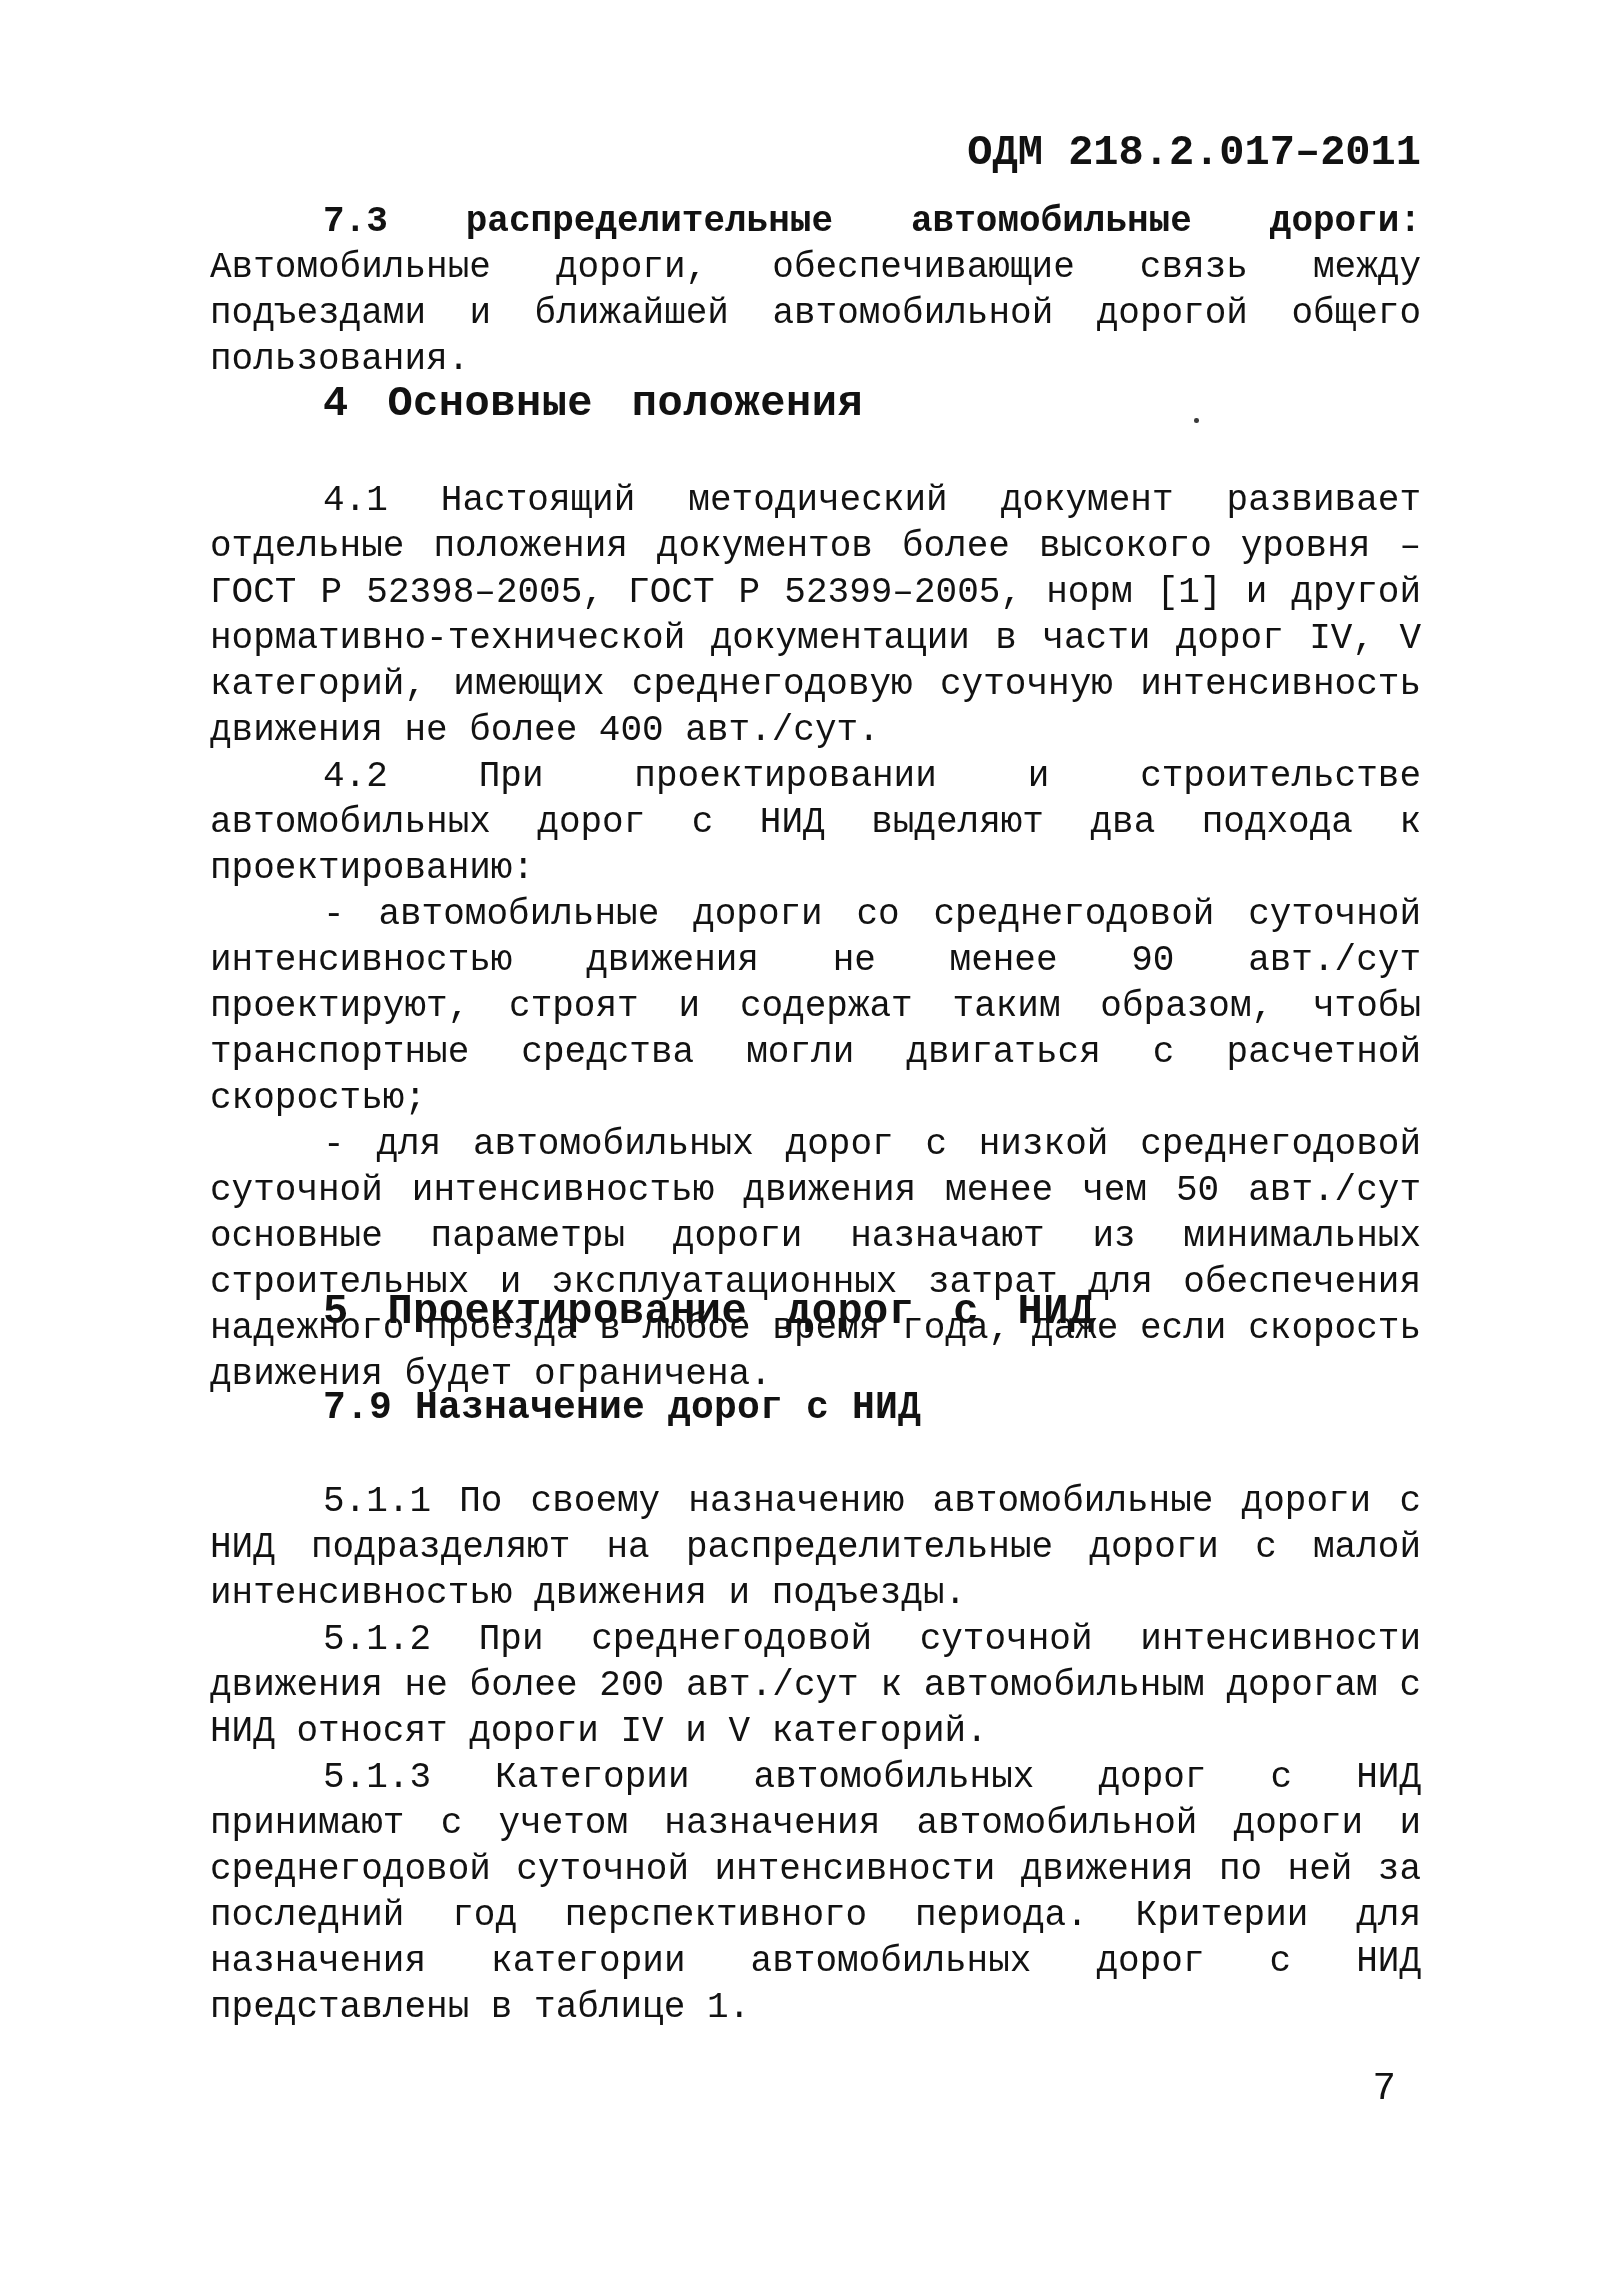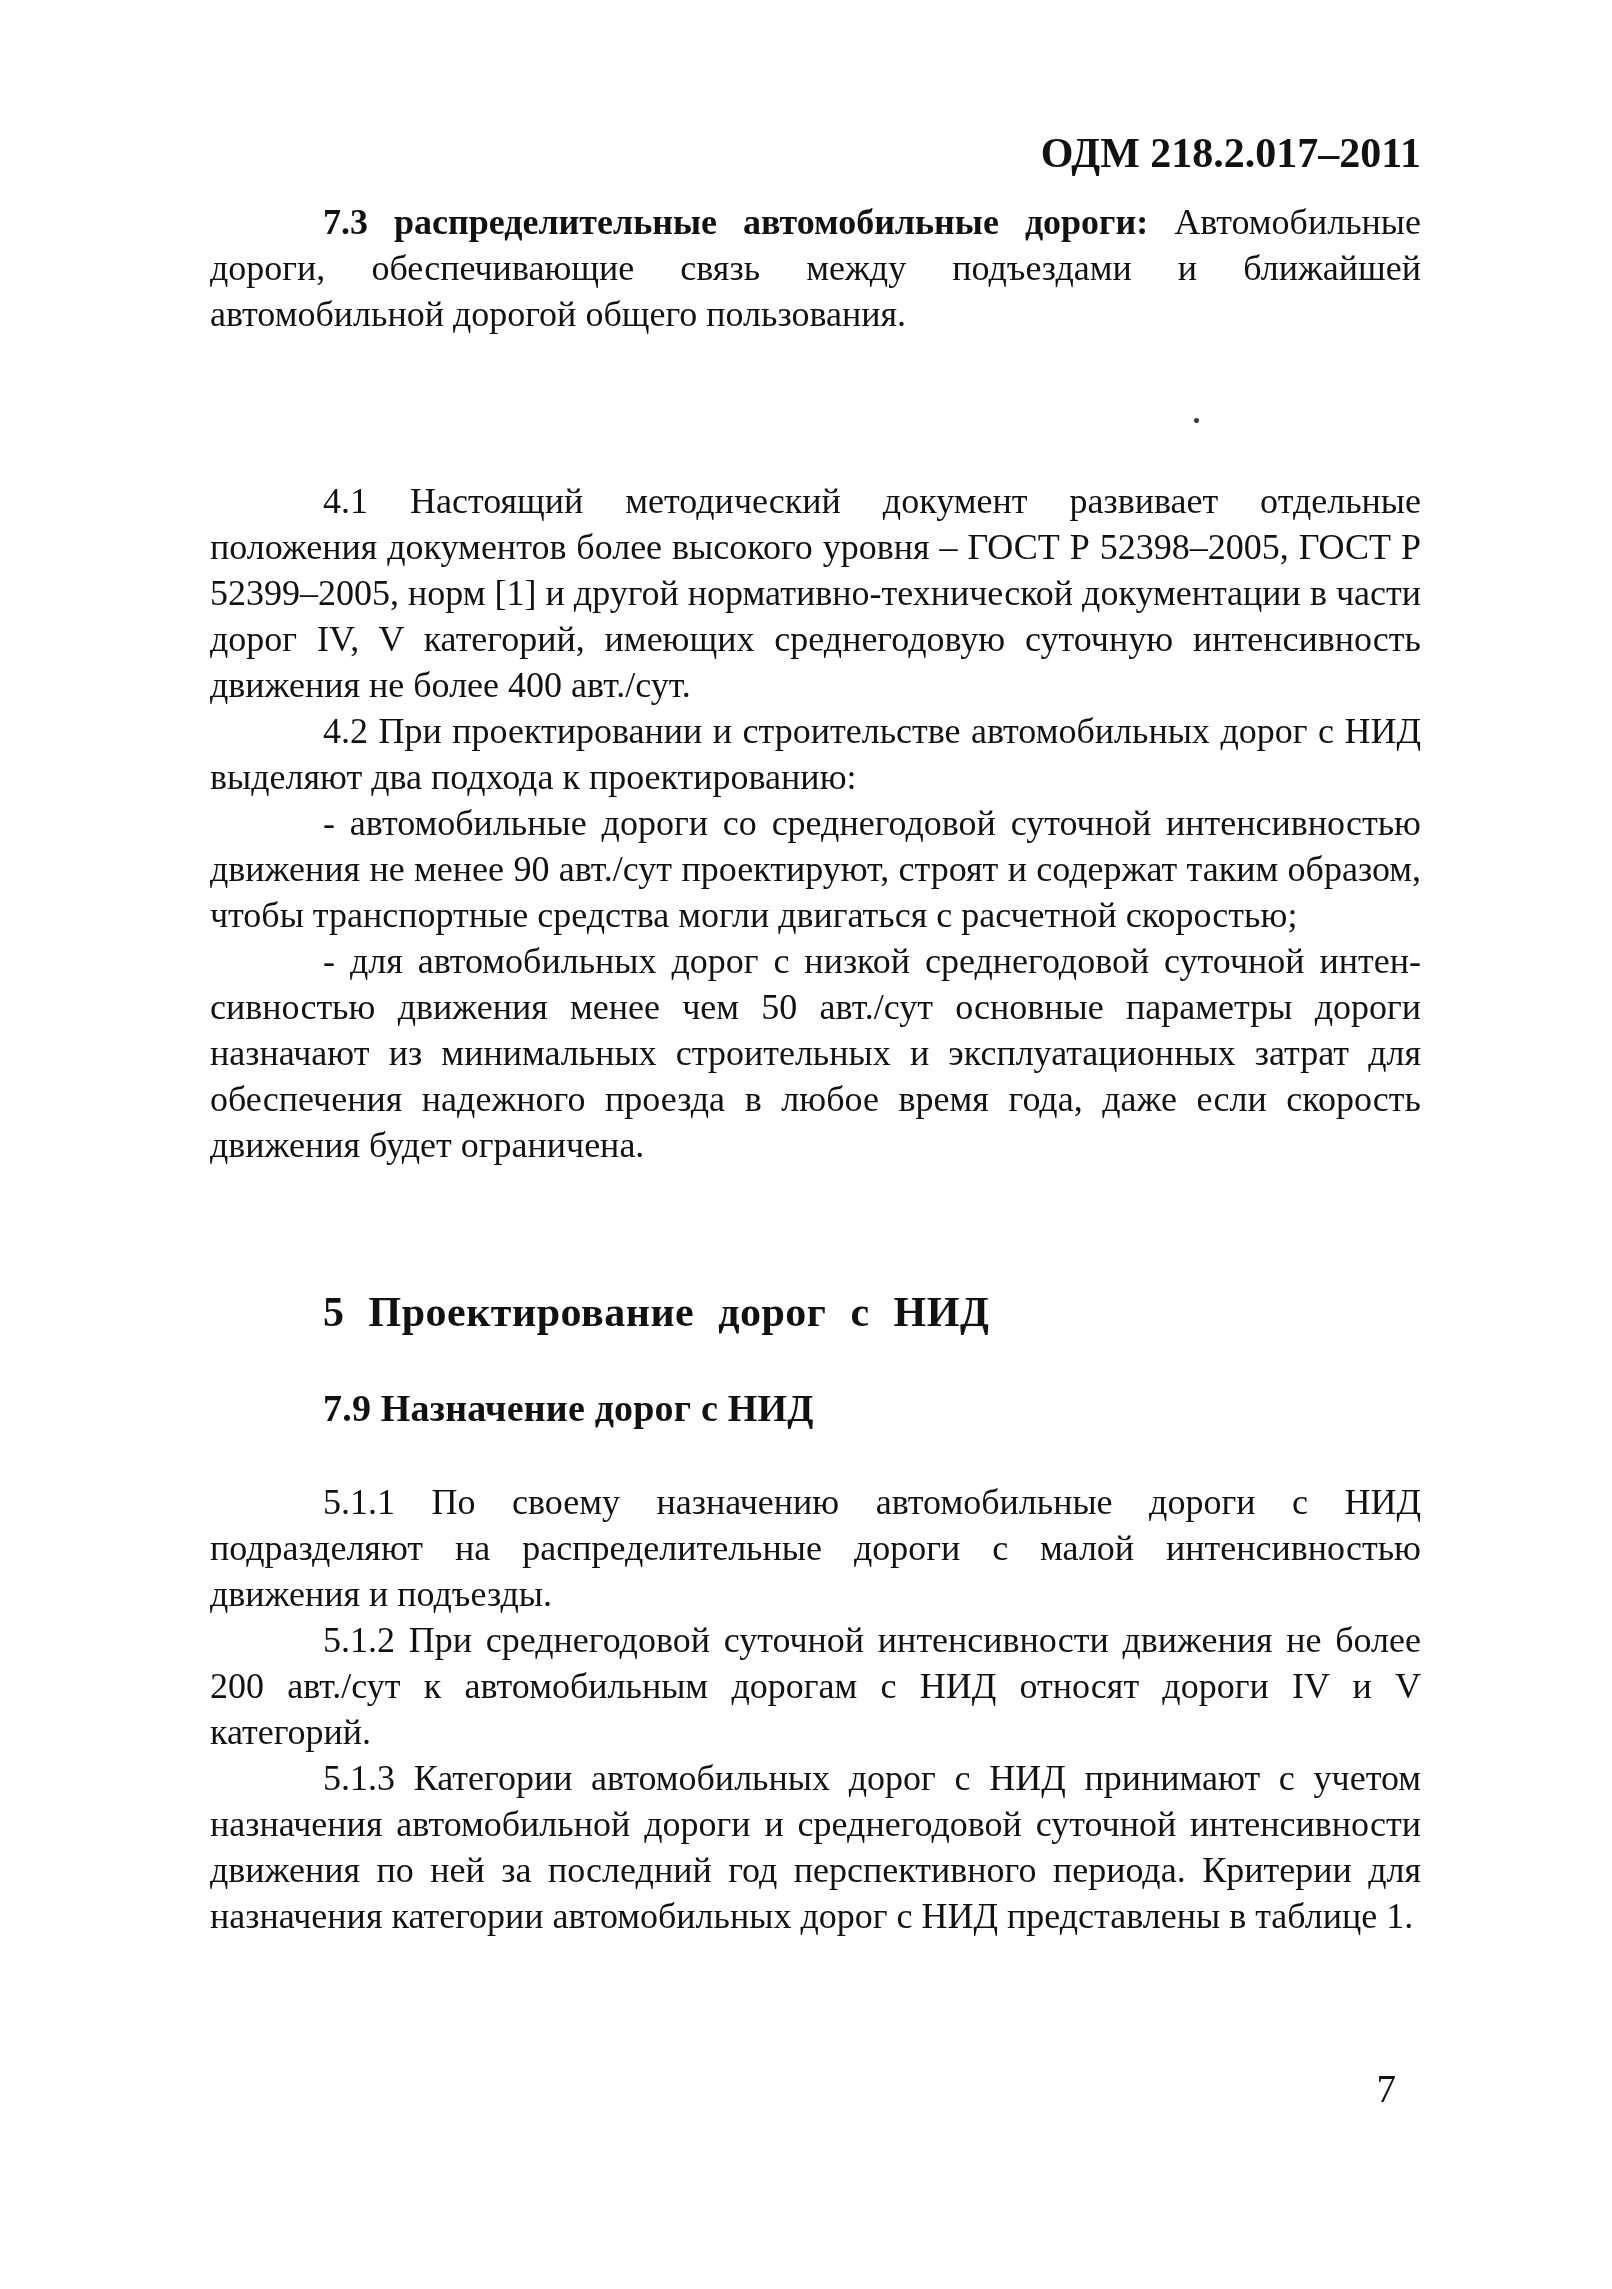--- a/index.html
+++ b/index.html
@@ -6,21 +6,21 @@
     margin: 0;
     padding: 0;
     background: #ffffff;
   }
   .page {
     position: relative;
     width: 1612px;
     height: 2290px;
     background: #ffffff;
     color: #121212;
-    font-family: Liberation Serif, serif;
+    font-family: Liberation Mono, monospace;
     overflow: hidden;
   }
   .running-header {
     position: absolute;
     top: 130px;
     left: 210px;
     width: 1211px;
     text-align: right;
     font-weight: bold;
     font-size: 42px;
@@ -83,20 +83,21 @@
 <body>
 
 <div class="page">
 
   <div class="running-header">ОДМ 218.2.017–2011</div>
 
   <div class="textblock" style="top:199px;">
     <p class="para"><b>7.3 распределительные автомобильные дороги:</b><span> Автомобильные дороги, обеспечивающие связь между подъездами и ближайшей автомобильной дорогой общего пользования.</span></p>
   </div>
 
+  <h2 class="h-section" style="top:380px;">4 Основные положения</h2>
 
   <div class="speck"></div>
 
   <div class="textblock" style="top:478px;">
     <p class="para">4.1 Настоящий методический документ развивает отдельные положения документов более высокого уровня – ГОСТ Р 52398–2005, ГОСТ Р 52399–2005, норм [1] и другой нормативно-технической документации в части дорог IV, V категорий, имеющих среднегодовую суточную интенсивность движения не более 400 авт./сут.</p>
     <p class="para">4.2 При проектировании и строительстве автомобильных дорог с НИД выделяют два подхода к проектированию:</p>
     <p class="para">- автомобильные дороги со среднегодовой суточной интенсивно­стью движения не менее 90 авт./сут проектируют, строят и содержат таким образом, чтобы транспортные средства могли двигаться с расчетной скоростью;</p>
     <p class="para">- для автомобильных дорог с низкой среднегодовой суточной интен­сивностью движения менее чем 50 авт./сут основные параметры дороги назначают из минимальных строительных и эксплуатационных затрат для обеспечения надежного проезда в любое время года, даже если скорость движения будет ограничена.</p>
   </div>
 

